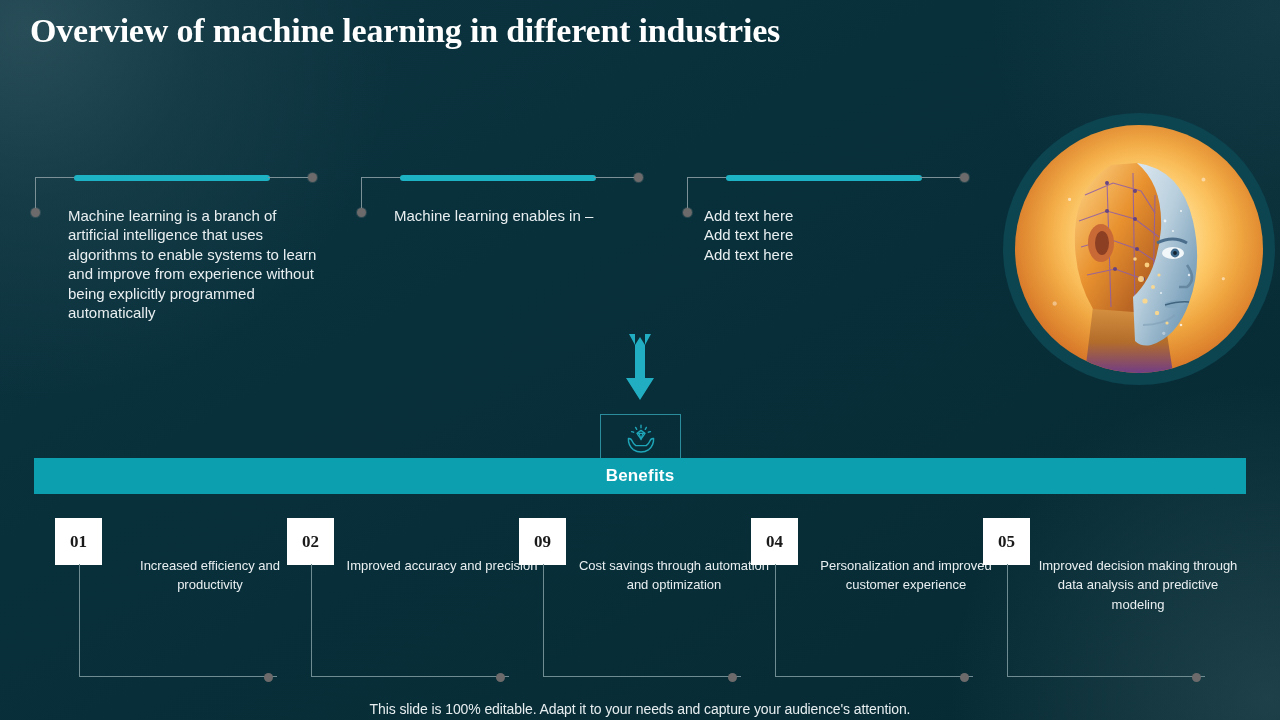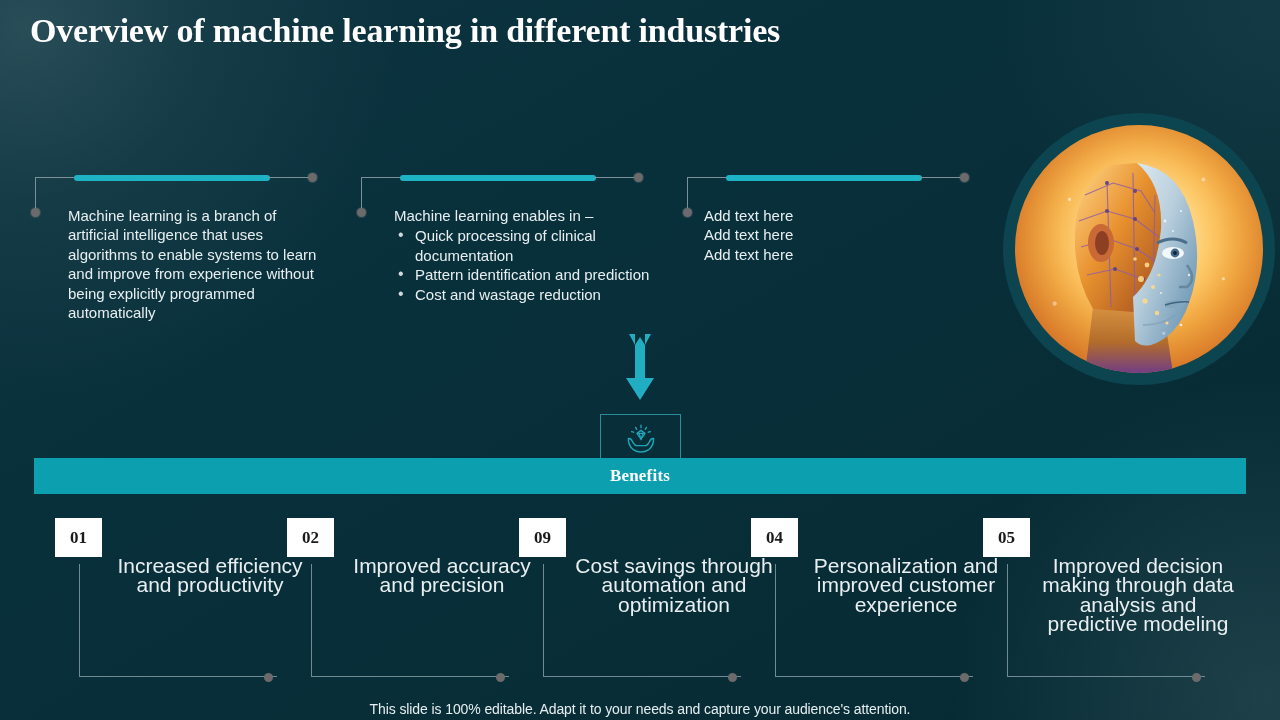--- a/index.html
+++ b/index.html
@@ -92,42 +92,42 @@
     border:1px solid #2b8d9b; background:transparent;
   }
   .icon-box svg { position:absolute; left:50%; top:50%; transform:translate(-50%,-50%); }
   
   .benefits-bar {
     position:absolute; left:34px; top:458px; width:1212px; height:36px;
     background:#0b9fb0;
     display:flex; align-items:center; justify-content:center;
   }
   .benefits-bar span {
-    font-family:Liberation Serif, serif; font-weight:bold;
+    font-family:Liberation Sans, sans-serif; font-weight:bold;
     font-size:17px; color:#ffffff; letter-spacing:.2px;
   }
   
   .benefit { position:absolute; top:518px; }
   .benefit-num {
-    position:absolute; left:0; top:0; width:47px; height:39px;
+    position:absolute; left:0; top:0; width:47px; height:47px;
     background:#ffffff;
     display:flex; align-items:center; justify-content:center;
     font-family:"Liberation Serif", serif; font-weight:bold;
     font-size:17px; color:#1a1a1a;
   }
   .benefit-frame {
     position:absolute; left:24px; top:46px; width:200px; height:112px;
     border-left:1px solid #6f8c93; border-bottom:1px solid #6f8c93;
   }
   .benefit-enddot {
     position:absolute; width:9px; height:9px; border-radius:50%;
     background:#6c6a6a;
   }
   .benefit-text {
-    position:absolute; color:#e9eff1; font-size:21px; line-height:19.4px;
+    position:absolute; color:#e9eff1; font-size:13px; line-height:19.4px;
     text-align:center;
   }
   
   .footer {
     position:absolute; left:0; right:0; top:701px;
     text-align:center; font-size:14px; color:#e7eef0;
     letter-spacing:-0.1px;
   }
 </style>
 </head>
@@ -155,25 +155,20 @@
     <div class="col-rail">
       <div class="rail-vert" style="left:7px; top:10px; height:34px;"></div>
       <div class="rail-thin" style="left:7px; top:9px; width:40px;"></div>
       <div class="rail-bar" style="left:46px; width:196px;"></div>
       <div class="rail-thin" style="left:240px; top:9px; width:42px;"></div>
       <div class="rail-dot" style="left:280px; top:5px;"></div>
       <div class="rail-dot" style="left:3px; top:40px;"></div>
     </div>
     <div class="col-body" style="left:40px; width:260px;">
       <span class="lead">Machine learning enables in –</span>
-      <ul class="bullets">
-        <li>Quick processing of clinical documentation</li>
-        <li>Pattern identification and prediction</li>
-        <li>Cost and wastage reduction</li>
-      </ul>
     </div>
   </div>
 
   <div class="col" style="left:680px; width:300px;">
     <div class="col-rail">
       <div class="rail-vert" style="left:7px; top:10px; height:34px;"></div>
       <div class="rail-thin" style="left:7px; top:9px; width:40px;"></div>
       <div class="rail-bar" style="left:46px; width:196px;"></div>
       <div class="rail-thin" style="left:240px; top:9px; width:42px;"></div>
       <div class="rail-dot" style="left:280px; top:5px;"></div>

